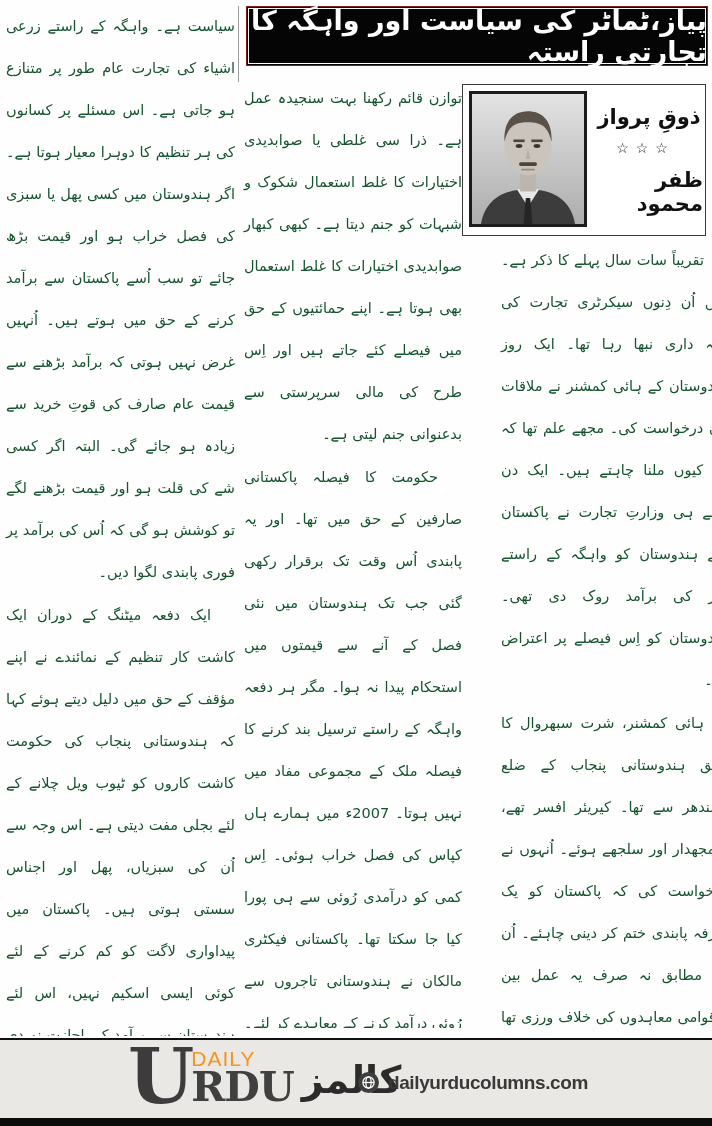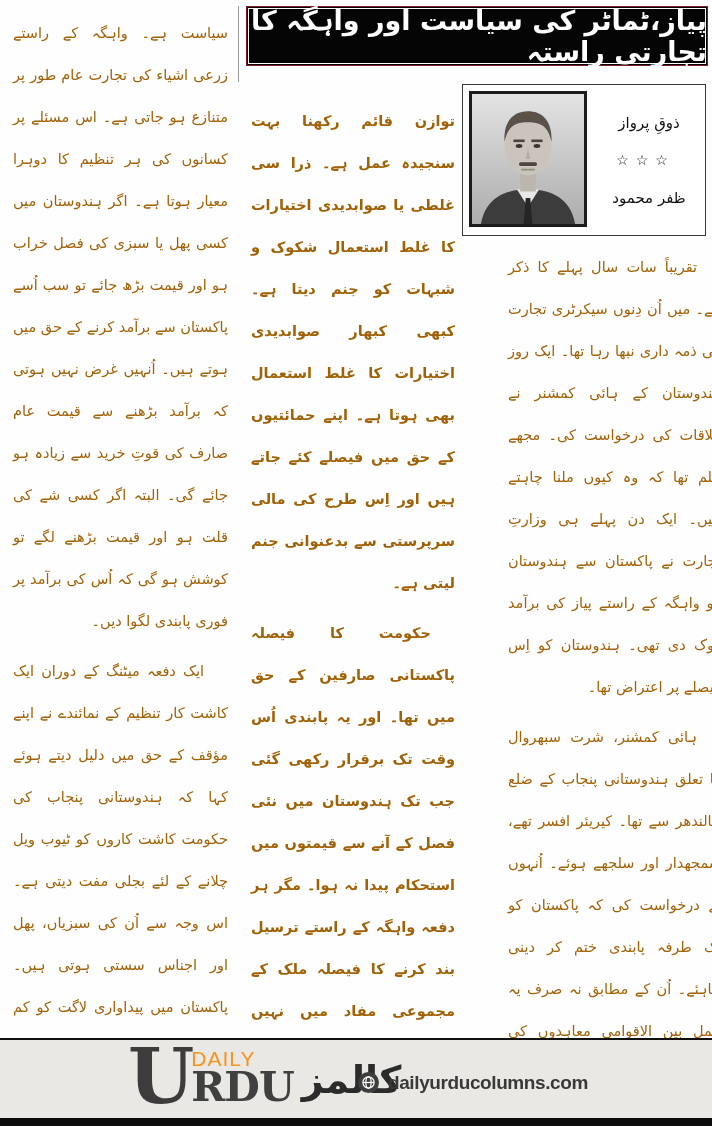--- a/index.html
+++ b/index.html
@@ -4,23 +4,23 @@
 <style>
   html, body { margin:0; padding:0; }
   body {
     width:712px; height:1126px; position:relative; overflow:hidden;
     background:#fefefe;
     font-family:"DejaVu Sans", sans-serif;
   }
   
   .col { position:absolute; overflow:hidden; direction:rtl; }
   .col p {
-    margin:8px; padding:0;
+    margin:1px; padding:0;
     font-size:14.5px; line-height:42px;
-    color:#a16207; text-align:justify;
+    color:#14532d; text-align:justify;
   }
   .col p.indent { text-indent:24px; }
 
   
   .header-box {
     position:absolute; left:246px; top:6px; width:460px; height:58px;
     background:#050505; border:1px solid #7f1d1d;
     box-shadow: inset 0 0 0 1px #050505, inset 0 0 0 2px #fff;
     display:flex; align-items:center; justify-content:center;
     direction:rtl;
@@ -40,21 +40,21 @@
   }
   .photo-frame {
     margin:6px; width:118px; height:136px; flex:0 0 auto;
     border:3px solid #1c1c1c; box-sizing:border-box; background:#c9c9c9;
   }
   .photo-frame svg { display:block; width:100%; height:100%; }
   .author-meta {
     flex:1; display:flex; flex-direction:column; align-items:center;
     justify-content:space-evenly; direction:rtl; padding:8px 2px;
   }
-  .column-name, .author-name { font-size:15px; font-weight:normal; color:#111; }
+  .column-name, .author-name { font-size:21px; font-weight:bold; color:#111; }
   .stars { font-size:14px; letter-spacing:7px; color:#111; padding-right:7px; }
 
   
   .rule-above-footer { position:absolute; left:0; top:1038px; width:712px; height:2px; background:#101010; }
   .footer {
     position:absolute; left:0; top:1040px; width:712px; height:78px;
     background:#e9e8e4;
   }
   .footer-bottom-bar { position:absolute; left:0; top:1118px; width:712px; height:8px; background:#0c0c0c; }
 
@@ -133,21 +133,21 @@
     <div class="author-name">ظفر محمود</div>
   </div>
 </div>
 
 <div class="col" style="left:500px; top:238px; width:229px; height:800px;">
   <p class="indent">تقریباً سات سال پہلے کا ذکر ہے۔ میں اُن دِنوں سیکرٹری تجارت کی ذمہ داری نبھا رہا تھا۔ ایک روز ہندوستان کے ہائی کمشنر نے ملاقات کی درخواست کی۔ مجھے علم تھا کہ وہ کیوں ملنا چاہتے ہیں۔ ایک دن پہلے ہی وزارتِ تجارت نے پاکستان سے ہندوستان کو واہگہ کے راستے پیاز کی برآمد روک دی تھی۔ ہندوستان کو اِس فیصلے پر اعتراض تھا۔</p>
   <p class="indent">ہائی کمشنر، شرت سبھروال کا تعلق ہندوستانی پنجاب کے ضلع جالندھر سے تھا۔ کیریئر افسر تھے، سمجھدار اور سلجھے ہوئے۔ اُنہوں نے درخواست کی کہ پاکستان کو یک طرفہ پابندی ختم کر دینی چاہئے۔ اُن کے مطابق نہ صرف یہ عمل بین الاقوامی معاہدوں کی خلاف ورزی تھا بلکہ تجارتی تعلق کو بھی متاثر کر سکتا تھا۔</p>
 
 </div>
 
-<div class="col" style="left:243px; top:92px; width:220px; height:952px;font-weight:bold;">
+<div class="col" style="left:243px; top:76px; width:220px; height:952px;">
   <p>توازن قائم رکھنا بہت سنجیدہ عمل ہے۔ ذرا سی غلطی یا صوابدیدی اختیارات کا غلط استعمال شکوک و شبہات کو جنم دیتا ہے۔ کبھی کبھار صوابدیدی اختیارات کا غلط استعمال بھی ہوتا ہے۔ اپنے حمائتیوں کے حق میں فیصلے کئے جاتے ہیں اور اِس طرح کی مالی سرپرستی سے بدعنوانی جنم لیتی ہے۔</p>
   <p class="indent">حکومت کا فیصلہ پاکستانی صارفین کے حق میں تھا۔ اور یہ پابندی اُس وقت تک برقرار رکھی گئی جب تک ہندوستان میں نئی فصل کے آنے سے قیمتوں میں استحکام پیدا نہ ہوا۔ مگر ہر دفعہ واہگہ کے راستے ترسیل بند کرنے کا فیصلہ ملک کے مجموعی مفاد میں نہیں ہوتا۔ 2007ء میں ہمارے ہاں کپاس کی فصل خراب ہوئی۔ اِس کمی کو درآمدی رُوئی سے ہی پورا کیا جا سکتا تھا۔ پاکستانی فیکٹری مالکان نے ہندوستانی تاجروں سے رُوئی درآمد کرنے کے معاہدے کر لئے۔ شوکت عزیز پرائم منسٹر تھے اور میں اُس وقت سیکرٹری ٹیکسٹائل۔ درآمدی رُوئی ہندوستانی پنجاب اور مدھیا پردیش سے پاکستان آنا تھی، مگر واہگہ کے راستے درآمد پر پابندی لگا دی گئی۔ بہانہ یہ بنایا گیا کہ ہمارے پاس واہگہ میں درآمدی رُوئی پر دوائی چھڑکنے کا انتظام نہ تھا۔ پابندی ختم کروانے کے لئے ٹیکسٹائل کی وزارت یہ کیس ای، سی، سی یعنی کابینہ کی اقتصادی رابطہ کمیٹی کے پاس لے گئی۔ کمیٹی کے سامنے بیان کیا کہ سمندری راستے سے روئی ہریانہ یا بٹھنڈہ سے پہلے ہندوستانی بندرگاہ بھیجی جائے گی اور پھر سمندری جہاز سے کراچی پہنچے گی۔ کراچی سے ٹرکوں یا ٹرین کے ذریعے اُسے لاہور، شیخوپورہ اور فیصل آباد کی فیکٹریوں میں لایا جائے گا۔ اِس بار برداری پر کروڑوں ڈالر اضافی خرچہ آئے گا جو فیکٹری مالکان پر غیر ضروری بوجھ ہوگا۔ اجلاس کے شرکاء کو بتایا گیا کہ کپاس کا شعبہ ہماری برآمدات میں بہت اہمیت رکھتا ہے اور ہمیں اپنے ایکسپورٹر کو سہولت دینی چاہئے نہ کہ اُن پر اضافی بوجھ ڈال دیا جائے۔ مگر ہماری بات نہ مانی گئی کیونکہ اُس وقت کی کابینہ میں دو وزیروں کا تعلق جنوبی پنجاب سے تھا۔ وہ چاہتے تھے کہ درآمدی کپاس کی قیمت زیادہ ہو، تاکہ جنوبی پنجاب کے کسانوں کو کپاس کی بڑھی ہوئی قیمت کا فائدہ برقرار رہے۔ پاکستانی برآمدات پر اِس فیصلے کے مضر اثرات سے اُنہیں سروکار نہ تھا۔</p>
 
 </div>
 
 <div class="col" style="left:5px; top:4px; width:231px; height:1032px;">
   <p>سیاست ہے۔ واہگہ کے راستے زرعی اشیاء کی تجارت عام طور پر متنازع ہو جاتی ہے۔ اس مسئلے پر کسانوں کی ہر تنظیم کا دوہرا معیار ہوتا ہے۔ اگر ہندوستان میں کسی پھل یا سبزی کی فصل خراب ہو اور قیمت بڑھ جائے تو سب اُسے پاکستان سے برآمد کرنے کے حق میں ہوتے ہیں۔ اُنہیں غرض نہیں ہوتی کہ برآمد بڑھنے سے قیمت عام صارف کی قوتِ خرید سے زیادہ ہو جائے گی۔ البتہ اگر کسی شے کی قلت ہو اور قیمت بڑھنے لگے تو کوشش ہو گی کہ اُس کی برآمد پر فوری پابندی لگوا دیں۔</p>
   <p class="indent">ایک دفعہ میٹنگ کے دوران ایک کاشت کار تنظیم کے نمائندے نے اپنے مؤقف کے حق میں دلیل دیتے ہوئے کہا کہ ہندوستانی پنجاب کی حکومت کاشت کاروں کو ٹیوب ویل چلانے کے لئے بجلی مفت دیتی ہے۔ اس وجہ سے اُن کی سبزیاں، پھل اور اجناس سستی ہوتی ہیں۔ پاکستان میں پیداواری لاگت کو کم کرنے کے لئے کوئی ایسی اسکیم نہیں، اس لئے ہندوستان سے برآمد کی اجازت نہ دی جائے۔ میرا مؤقف تھا کہ اگر ہندوستانی پنجاب کی حکومت اپنے ٹیکس گزاروں کی رقم سے سبزیوں کی لاگت کم رکھتی ہے اور اُس کا فائدہ پاکستانی صارفین کو پہنچ رہا ہے تو اعتراض اُن کے ٹیکس گزاروں کو ہونا چاہئے نہ کہ ہمارے صارفین کو۔ ہاں البتہ اگر کاشت کاروں کا نقصان ہو تو کارروائی کی جا سکتی ہے۔</p>
 
 </div>

